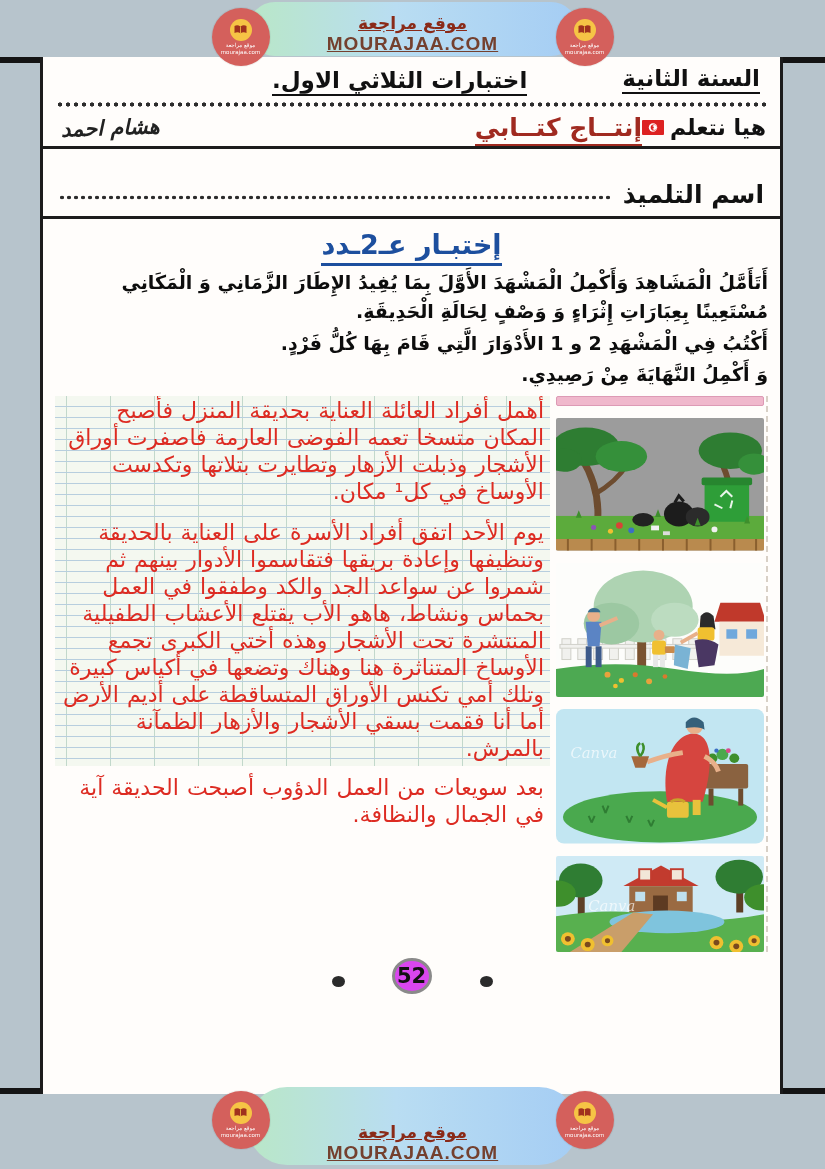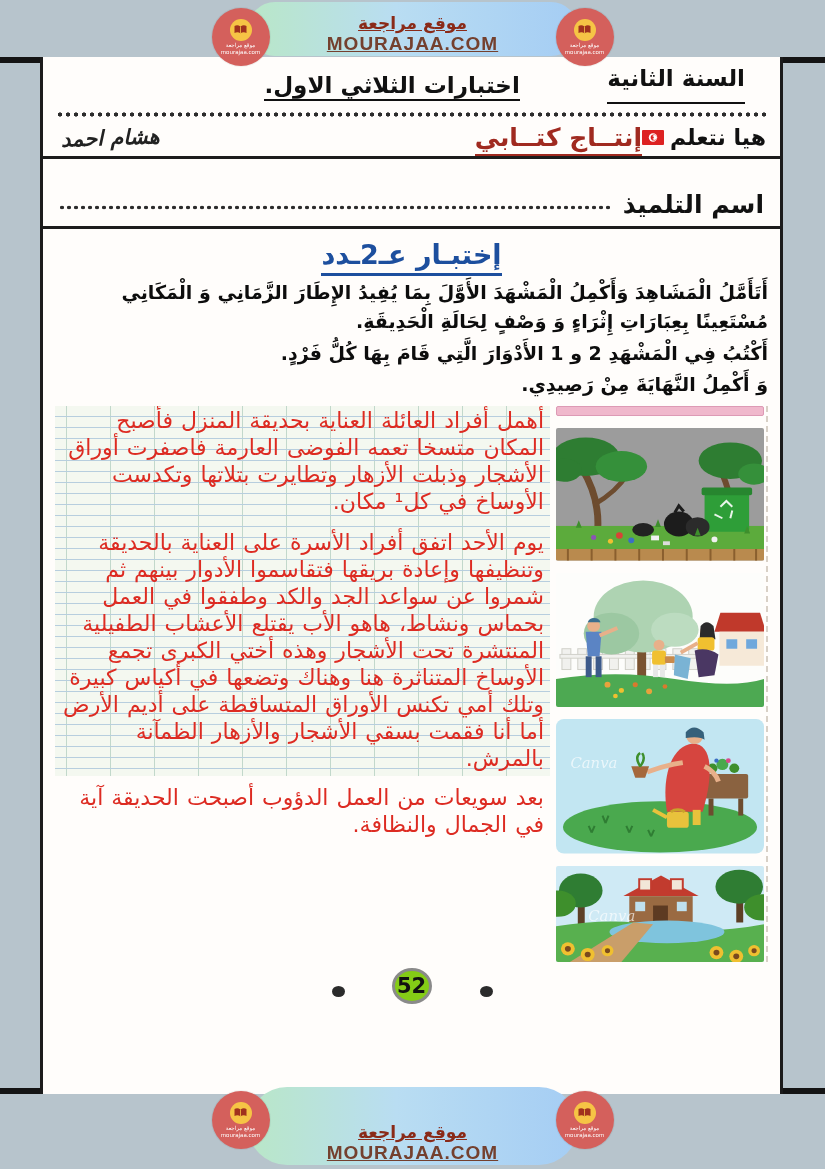--- a/index.html
+++ b/index.html
@@ -30,21 +30,21 @@
          display:flex;flex-direction:column;align-items:center;justify-content:center;gap:1px;box-shadow:0 0 0 1px rgba(0,0,0,.05);}
   .badge.left{left:-36px;} .badge.right{right:-36px;}
   .banner.top .badge{top:6px;} .banner.bottom .badge{top:4px;}
   .badge .icon-circle{width:22px;height:22px;border-radius:50%;background:#f6c445;display:flex;align-items:center;justify-content:center;}
   .badge .bt{font-size:5.5px;color:#fff;white-space:nowrap;line-height:1.15;}
 
   
   .hdr{border-bottom:3px solid #1c1c1c;padding:6px 14px 4px;direction:rtl;}
   .hdr-row{display:flex;align-items:center;}
   .hdr-row.r1{margin-top:2px;}
-  .grade{font-size:23px;font-weight:bold;color:#111;border-bottom:2.5px solid #111;padding-bottom:11px;margin-right:21px;}
+  .grade{font-size:23px;font-weight:bold;color:#111;border-bottom:2.5px solid #111;padding-bottom:1px;margin-right:6px;}
   .trimester{flex:1;text-align:center;font-size:23px;font-weight:bold;color:#111;}
   .trimester span{border-bottom:2.5px solid #111;padding-bottom:1px;}
   .r1-spacer{width:120px;}
   .dotline{height:7px;margin:7px 0 5px;background-image:radial-gradient(circle at 3px 3.5px,#2c2c2c 1.9px,transparent 2.3px);background-size:8px 7px;background-repeat:repeat-x;}
   .slogan{display:flex;align-items:center;gap:6px;font-size:22px;font-weight:bold;color:#111;}
   .subject{flex:1;text-align:right;font-size:25px;font-weight:bold;color:#a02a20;}
   .subject span{border-bottom:2.5px solid #a02a20;padding-bottom:2px;}
   .signature{font-family:"DejaVu Serif","Liberation Serif",serif;font-style:italic;font-weight:bold;
              font-size:21px;color:#222;transform:rotate(-2deg);margin-left:4px;}
 
@@ -66,21 +66,21 @@
   .paper{flex:1;display:flex;flex-direction:column;overflow:hidden;}
   .lined{background-color:#f4f8f0;
          background-image:repeating-linear-gradient(to bottom,transparent 0 10px,#b7cede 10px 11px),
                           repeating-linear-gradient(to left,transparent 0 43px,#c2d8cb 43px 44px);
          padding:1px 6px 4px 4px;}
   .essay p{color:var(--red);font-weight:normal;font-size:22px;line-height:27px;text-align:right;word-spacing:1px;}
   .lined p + p{margin-top:14px;}
   .plain{padding:8px 6px 0 4px;}
 
   .pagefoot{position:relative;height:44px;display:flex;align-items:center;justify-content:center;margin-top:2px;}
-  .pagenum{width:40px;height:36px;border:3px solid #8a8a8a;border-radius:50%;background:#84cc16;
+  .pagenum{width:40px;height:36px;border:3px solid #8a8a8a;border-radius:50%;background:#d946ef;
            display:flex;align-items:center;justify-content:center;font-size:21px;font-weight:bold;color:#111;}
   .sidedot{width:13px;height:11px;border-radius:50%;background:#2b2b2b;position:absolute;top:22px;}
   .sidedot.l{left:calc(50% - 80px);} .sidedot.r{left:calc(50% + 68px);}
 
   .wm{font-style:italic;fill:rgba(255,255,255,.65);font-size:15px;font-family:"DejaVu Serif",serif;}
 </style>
 </head>
 <body>
 
 <div class="screen">

